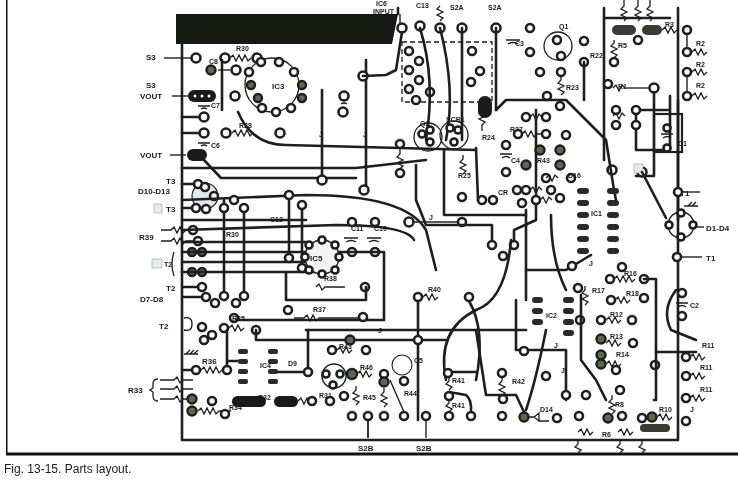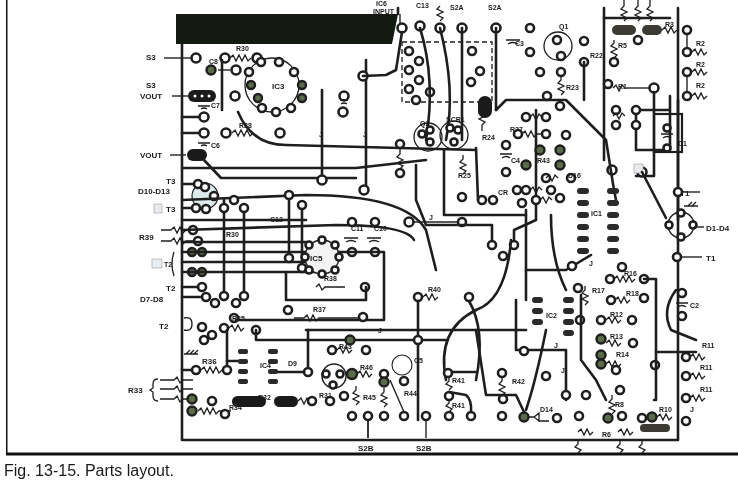--- a/index.html
+++ b/index.html
@@ -8,21 +8,21 @@
   #board { position:absolute; left:0; top:0; }
   .lbl { font-family:"Liberation Sans", sans-serif; font-weight:bold; font-size:8px; fill:#1a1a1a; }
   .lbl-sm { font-family:"Liberation Sans", sans-serif; font-weight:bold; font-size:7px; fill:#1a1a1a; }
   .trace { stroke:#1e1e1e; stroke-width:2.6; fill:none; stroke-linecap:round; stroke-linejoin:round; }
   .trace-thin { stroke:#222; stroke-width:1.4; fill:none; }
   .pad { fill:#ffffff; stroke:#1e1e1e; stroke-width:2.6; }
   .pad-g { fill:#5a6b4a; stroke:#1e1e1e; stroke-width:2.4; }
   .res { stroke:#1e1e1e; stroke-width:1.3; fill:none; }
   .dash { stroke:#1e1e1e; stroke-width:1.3; fill:none; stroke-dasharray:5 3; }
   .ic-pad { fill:#2a2a2a; }
-  #caption { position:absolute; left:4px; top:462px; font-size:16px; color:#1a1a1a; font-family:"Liberation Sans", sans-serif; }
+  #caption { position:absolute; left:4px; top:462px; font-size:12px; color:#1a1a1a; font-family:"Liberation Sans", sans-serif; }
 </style>
 </head>
 <body>
 
 <div id="frame">
 <svg id="board" width="732" height="458" viewBox="0 0 732 458" xmlns="http://www.w3.org/2000/svg">
 
   <line x1="0" y1="0" x2="0" y2="455" stroke="#111" stroke-width="3"></line>
   <line x1="0" y1="454" x2="732" y2="454" stroke="#111" stroke-width="3"></line>
 

